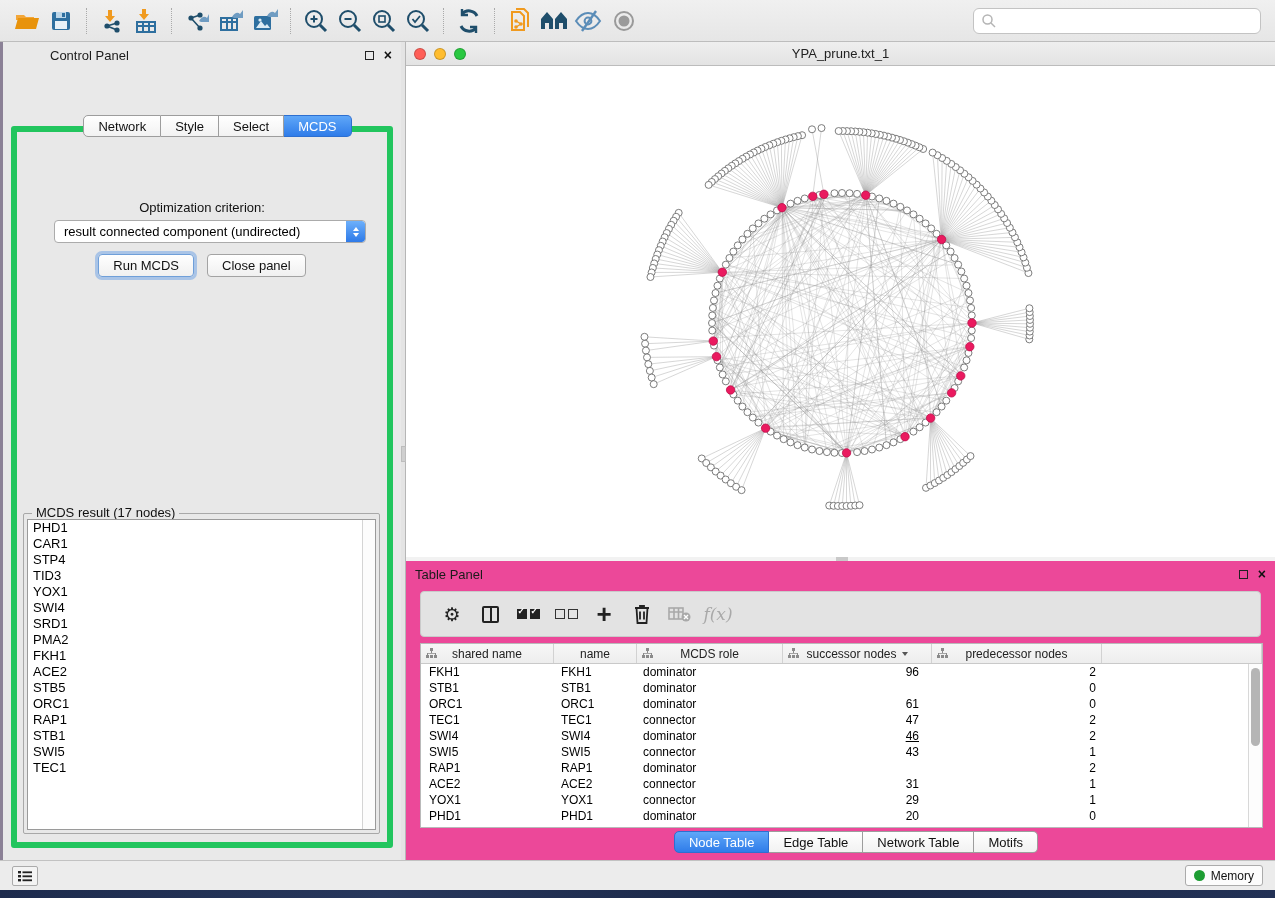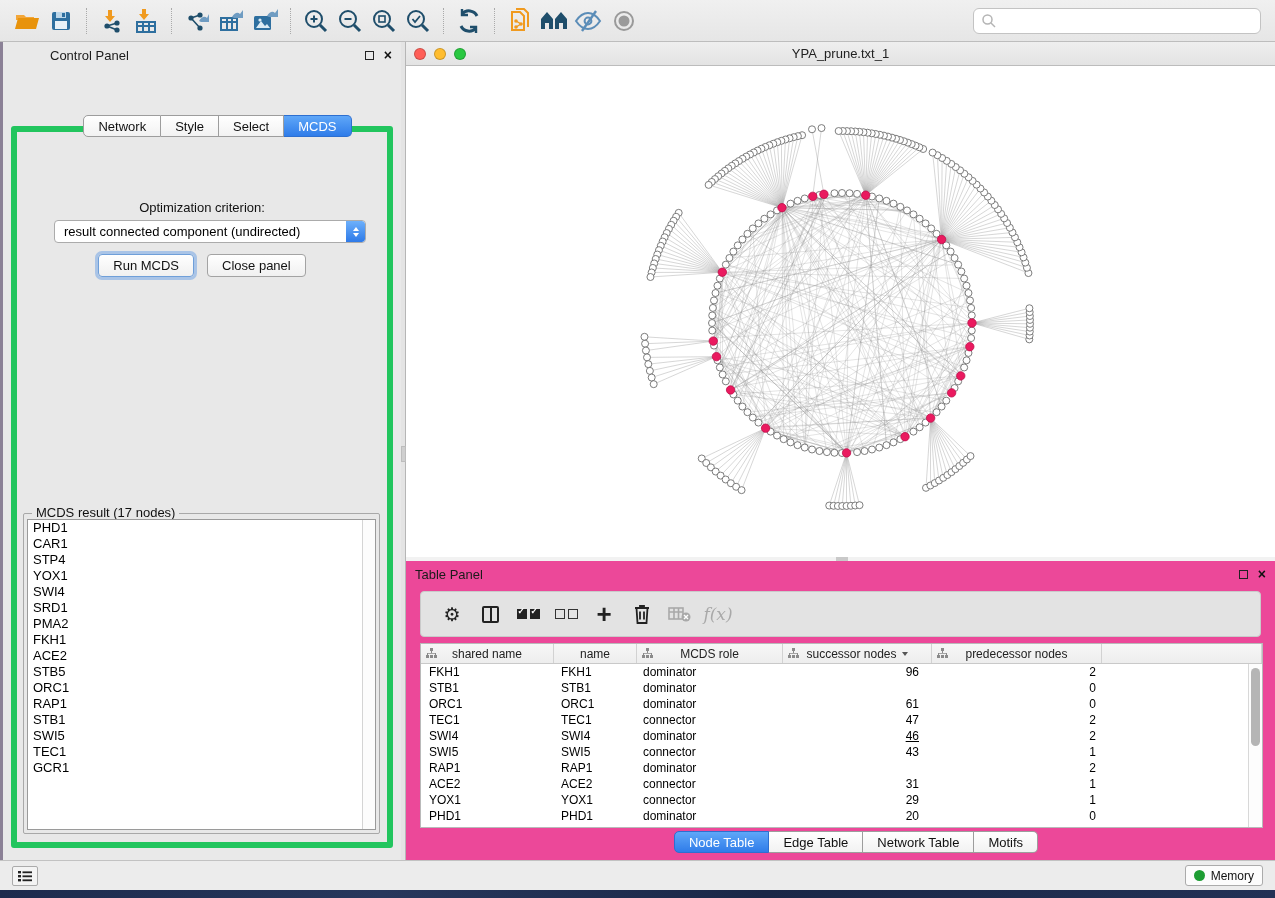--- a/index.html
+++ b/index.html
@@ -293,33 +293,33 @@
         <div class="aqua-btn focused">Run MCDS</div>
         <div class="aqua-btn">Close panel</div>
       </div>
       <div class="fieldset">
         <span class="legend">MCDS result (17 nodes)</span>
         <div class="mcds-list">
           <div id="mcds-items">
               <div class="mcds-item">PHD1</div>
               <div class="mcds-item">CAR1</div>
               <div class="mcds-item">STP4</div>
+              <div class="mcds-item">TID3</div>
               <div class="mcds-item">YOX1</div>
               <div class="mcds-item">SWI4</div>
               <div class="mcds-item">SRD1</div>
               <div class="mcds-item">PMA2</div>
               <div class="mcds-item">FKH1</div>
               <div class="mcds-item">ACE2</div>
               <div class="mcds-item">STB5</div>
               <div class="mcds-item">ORC1</div>
               <div class="mcds-item">RAP1</div>
               <div class="mcds-item">STB1</div>
               <div class="mcds-item">SWI5</div>
               <div class="mcds-item">TEC1</div>
-              <div class="mcds-item">GCR1</div>
             </div>
           <div class="mcds-scroll"></div>
         </div>
       </div>
     </div>
     <div class="tabs-row">
         <div class="seg" id="cp-tabs">
           <div class="tab">Network</div>
           <div class="tab">Style</div>
           <div class="tab">Select</div>

